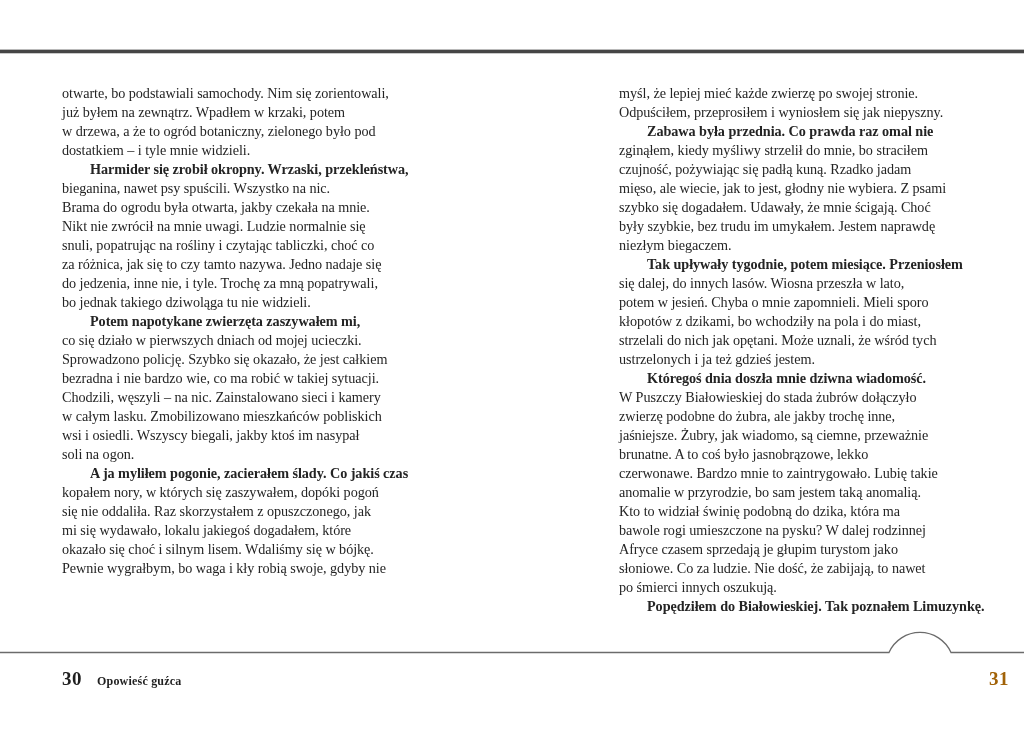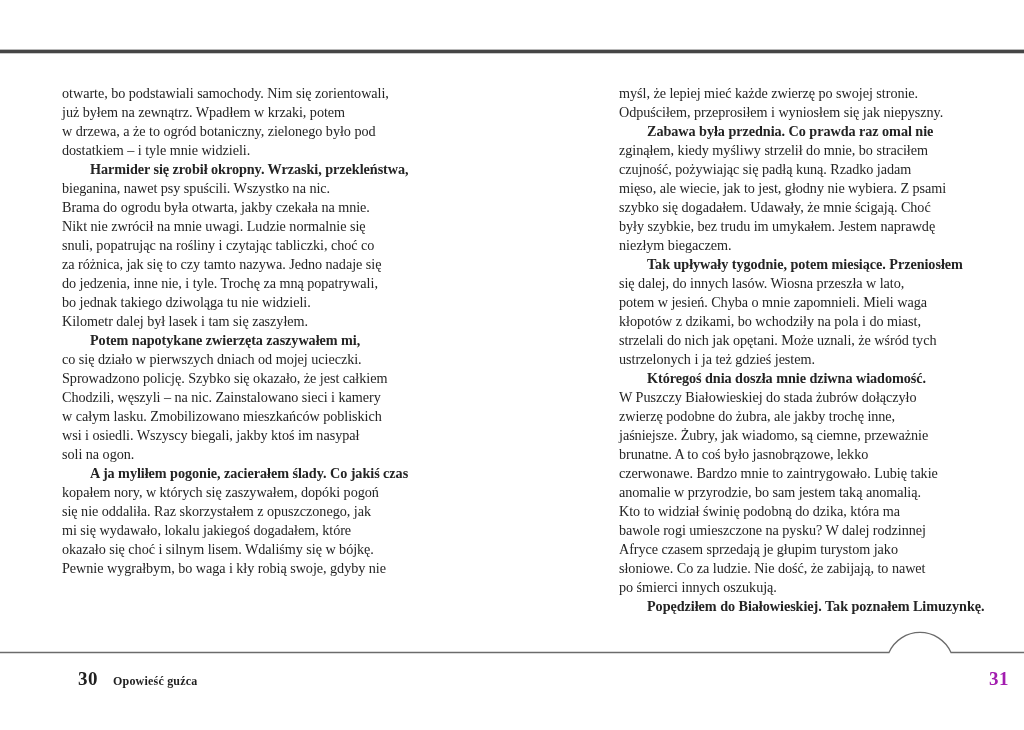--- a/index.html
+++ b/index.html
@@ -51,27 +51,26 @@
     display: block;
   }
   .footer-left {
     position: absolute;
     left: 62px;
     top: 668px;
     display: flex;
     align-items: baseline;
     gap: 15px;
     color: #1f1f1f;
-    margin-left: 16px;
   }
   .footer-right {
     position: absolute;
     right: 59px;
     top: 668px;
-    color: #a21caf;
+    color: #a16207;
   }
   .pagenum {
     font-size: 19px;
     font-weight: bold;
     letter-spacing: 0.5px;
   }
   .running-title {
     font-size: 12px;
     font-weight: bold;
     letter-spacing: 0.2px;
@@ -90,24 +89,24 @@
       <div class="line">w drzewa, a że to ogród botaniczny, zielonego było pod</div>
       <div class="line">dostatkiem – i tyle mnie widzieli.</div>
       <div class="line indent">Harmider się zrobił okropny. Wrzaski, przekleństwa,</div>
       <div class="line">bieganina, nawet psy spuścili. Wszystko na nic.</div>
       <div class="line">Brama do ogrodu była otwarta, jakby czekała na mnie.</div>
       <div class="line">Nikt nie zwrócił na mnie uwagi. Ludzie normalnie się</div>
       <div class="line">snuli, popatrując na rośliny i czytając tabliczki, choć co</div>
       <div class="line">za różnica, jak się to czy tamto nazywa. Jedno nadaje się</div>
       <div class="line">do jedzenia, inne nie, i tyle. Trochę za mną popatrywali,</div>
       <div class="line">bo jednak takiego dziwoląga tu nie widzieli.</div>
-      <div class="line">Kilometr dalej był lasek i tam się zaszyłem.</div>
       <div class="line indent">Potem napotykane zwierzęta zaszywałem mi,</div>
       <div class="line">co się działo w pierwszych dniach od mojej ucieczki.</div>
       <div class="line">Sprowadzono policję. Szybko się okazało, że jest całkiem</div>
+      <div class="line">bezradna i nie bardzo wie, co ma robić w takiej sytuacji.</div>
       <div class="line">Chodzili, węszyli – na nic. Zainstalowano sieci i kamery</div>
       <div class="line">w całym lasku. Zmobilizowano mieszkańców pobliskich</div>
       <div class="line">wsi i osiedli. Wszyscy biegali, jakby ktoś im nasypał</div>
       <div class="line">soli na ogon.</div>
       <div class="line indent">A ja myliłem pogonie, zacierałem ślady. Co jakiś czas</div>
       <div class="line">kopałem nory, w których się zaszywałem, dopóki pogoń</div>
       <div class="line">się nie oddaliła. Raz skorzystałem z opuszczonego, jak</div>
       <div class="line">mi się wydawało, lokalu jakiegoś dogadałem, które</div>
       <div class="line">okazało się choć i silnym lisem. Wdaliśmy się w bójkę.</div>
       <div class="line">Pewnie wygrałbym, bo waga i kły robią swoje, gdyby nie</div>
@@ -118,21 +117,21 @@
       <div class="line">Odpuściłem, przeprosiłem i wyniosłem się jak niepyszny.</div>
       <div class="line indent">Zabawa była przednia. Co prawda raz omal nie</div>
       <div class="line">zginąłem, kiedy myśliwy strzelił do mnie, bo straciłem</div>
       <div class="line">czujność, pożywiając się padłą kuną. Rzadko jadam</div>
       <div class="line">mięso, ale wiecie, jak to jest, głodny nie wybiera. Z psami</div>
       <div class="line">szybko się dogadałem. Udawały, że mnie ścigają. Choć</div>
       <div class="line">były szybkie, bez trudu im umykałem. Jestem naprawdę</div>
       <div class="line">niezłym biegaczem.</div>
       <div class="line indent">Tak upływały tygodnie, potem miesiące. Przeniosłem</div>
       <div class="line">się dalej, do innych lasów. Wiosna przeszła w lato,</div>
-      <div class="line">potem w jesień. Chyba o mnie zapomnieli. Mieli waga</div>
+      <div class="line">potem w jesień. Chyba o mnie zapomnieli. Mieli sporo</div>
       <div class="line">kłopotów z dzikami, bo wchodziły na pola i do miast,</div>
       <div class="line">strzelali do nich jak opętani. Może uznali, że wśród tych</div>
       <div class="line">ustrzelonych i ja też gdzieś jestem.</div>
       <div class="line indent">Któregoś dnia doszła mnie dziwna wiadomość.</div>
       <div class="line">W Puszczy Białowieskiej do stada żubrów dołączyło</div>
       <div class="line">zwierzę podobne do żubra, ale jakby trochę inne,</div>
       <div class="line">jaśniejsze. Żubry, jak wiadomo, są ciemne, przeważnie</div>
       <div class="line">brunatne. A to coś było jasnobrązowe, lekko</div>
       <div class="line">czerwonawe. Bardzo mnie to zaintrygowało. Lubię takie</div>
       <div class="line">anomalie w przyrodzie, bo sam jestem taką anomalią.</div>

